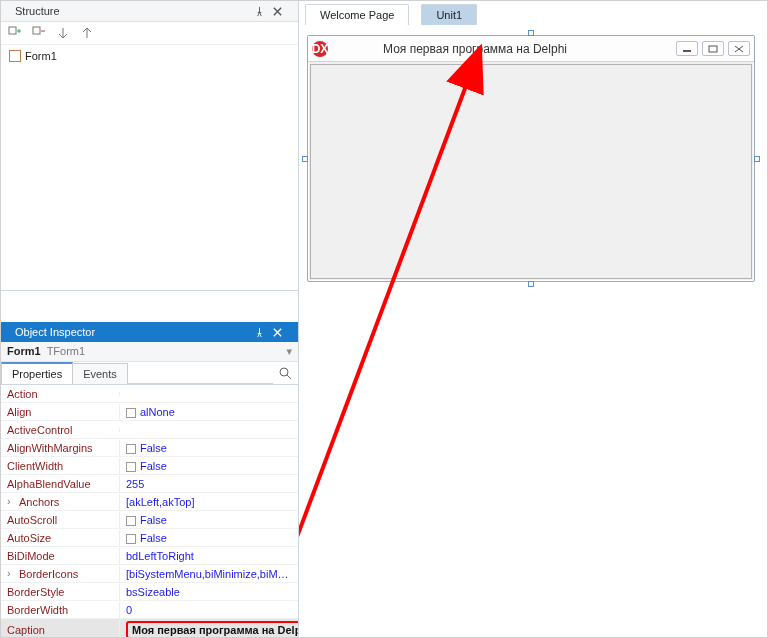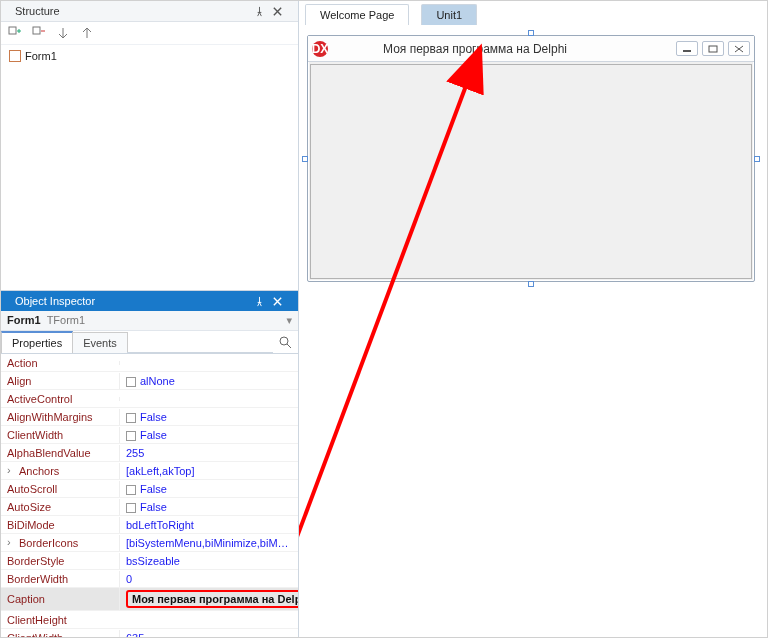--- a/index.html
+++ b/index.html
@@ -146,21 +146,21 @@
       </div>
       <div class="structure-tree">
         <div class="tree-item">
           <span class="tree-icon"></span>
           <span>Form1</span>
         </div>
       </div>
     </div>
 
     <div class="inspector-pane">
-      <div class="panel-header dark" style="background:var(--panel-header-bg);color:#fff;">
+      <div class="panel-header dark" style="background:var(--panel-header-bg);color:#fff;margin-top:31px;">
         <span class="title">Object Inspector</span>
         <span class="btns">
           <span class="header-btn">
             <svg viewBox="0 0 12 12">
                 <path d="M6 1v6M4 7h4M6 7l-2 4M6 7l2 4" stroke="#fff" stroke-width="1" fill="none"></path>
               </svg>
           </span>
           <span class="header-btn">
             <svg viewBox="0 0 12 12">
                 <path d="M2 2l8 8M10 2l-8 8" stroke="#fff" stroke-width="1.5"></path>

